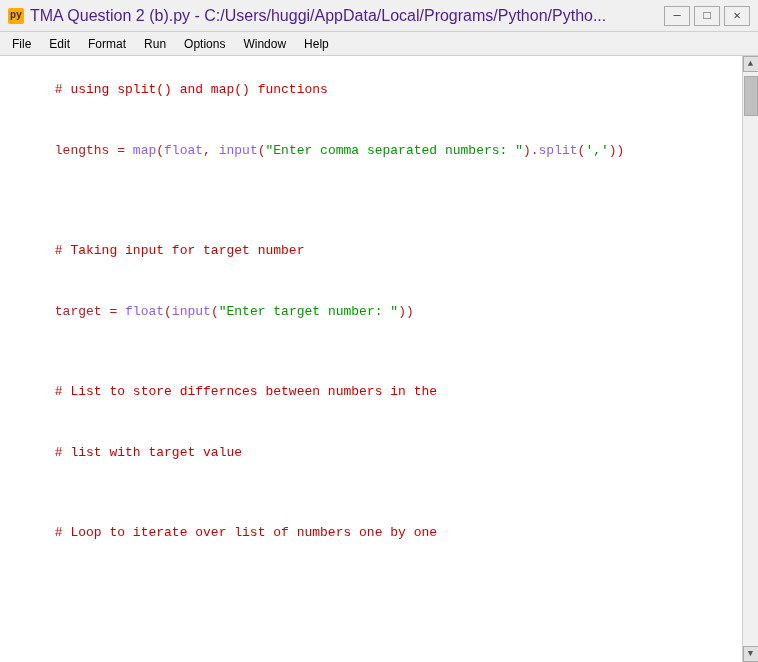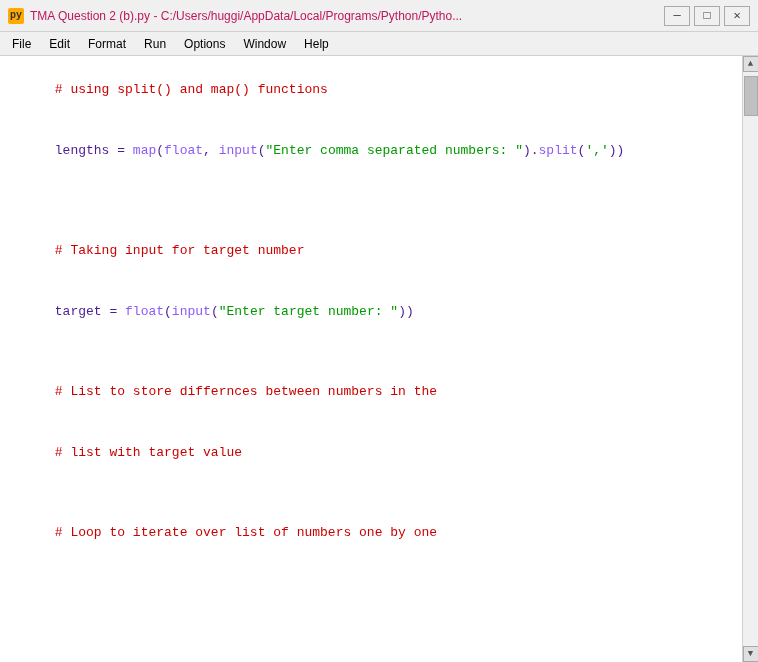--- a/index.html
+++ b/index.html
@@ -36,22 +36,22 @@
       font-size: 10px;
       display: flex;
       align-items: center;
       justify-content: center;
       color: #333;
       font-weight: bold;
       text-align: center;
     }
     #title-text {
       font-family: Arial, sans-serif;
-      font-size: 12px;
-      color: #be185d;
+      font-size: 16px;
+      color: #4c1d95;
     }
     #title-controls {
       display: flex;
       gap: 4px;
     }
     .title-btn {
       width: 26px;
       height: 20px;
       background: #f0f0f0;
       border: 1px solid #aaa;
@@ -142,21 +142,21 @@
     .code-line {
       white-space: pre;
       min-height: 1.55em;
     }
     .empty-line { min-height: 1.55em; }
 
     
     .c-comment { color: #cc0000; }
     .c-string { color: #009900; }
     .c-builtin { color: #8b5cf6; }
-    .c-default { color: #4c1d95; }
+    .c-default { color: #b91c1c; }
   </style>
 </head>
 <body>
 
 <div id="title-bar">
   <div id="title-left">
     <div id="title-icon">
       <span>py</span>
     </div>
     <span id="title-text">TMA Question 2 (b).py - C:/Users/huggi/AppData/Local/Programs/Python/Pytho...</span>

